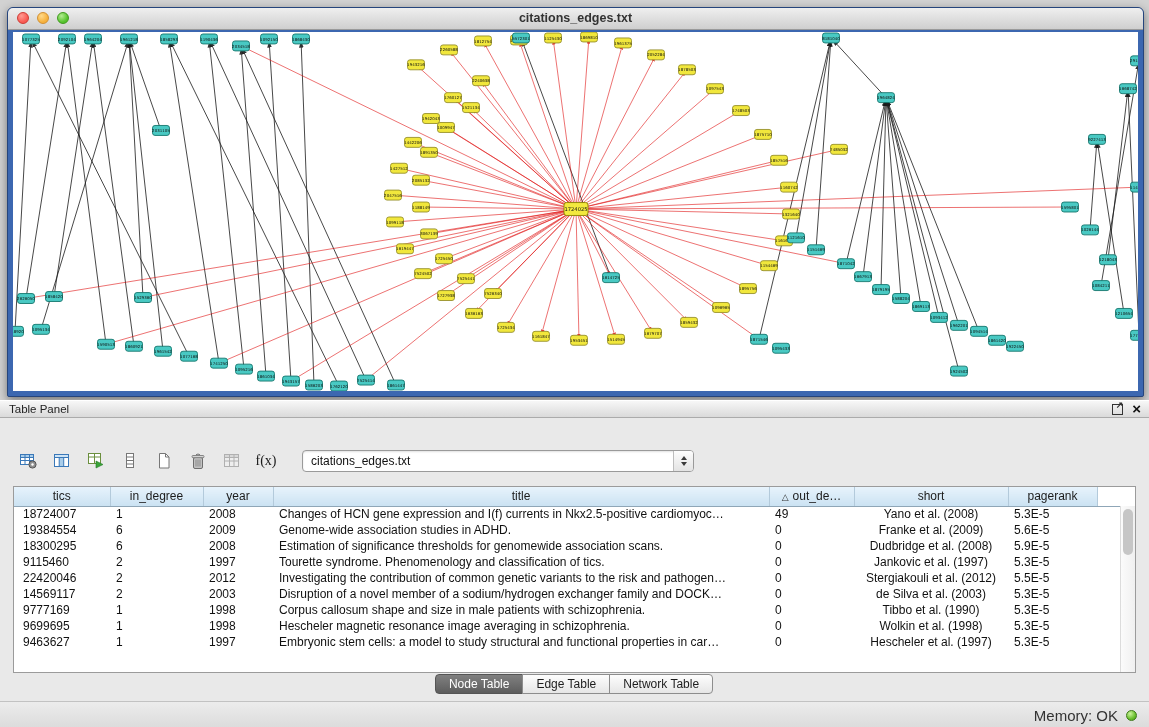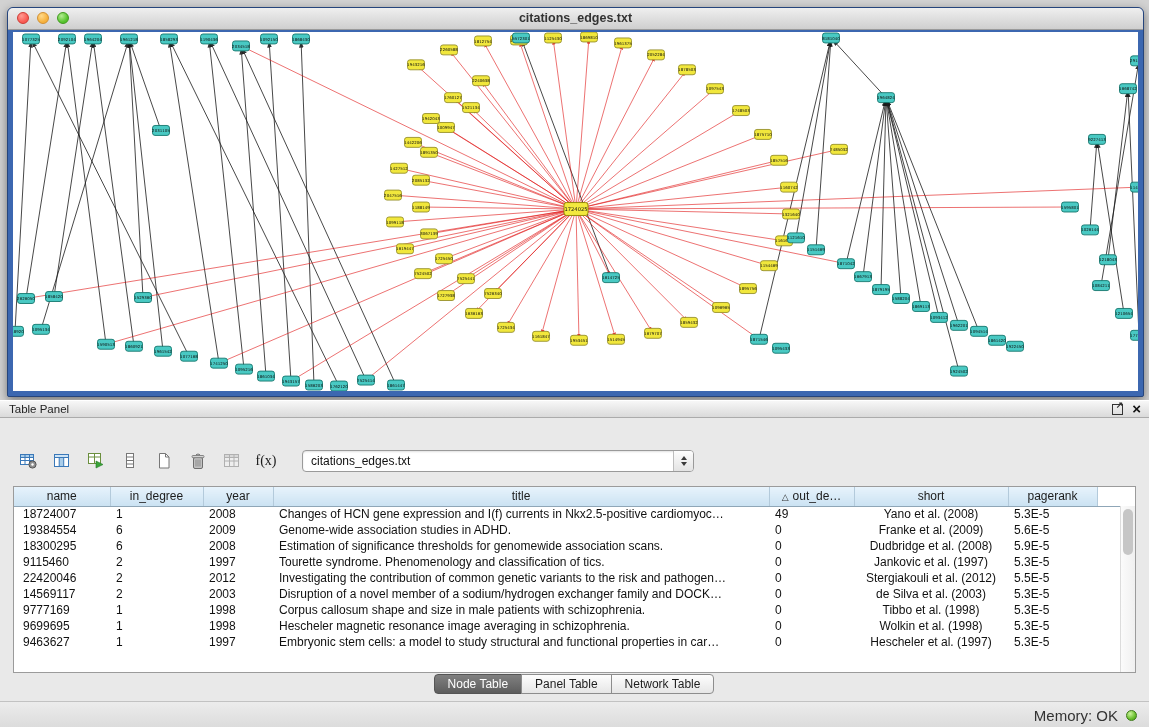--- a/index.html
+++ b/index.html
@@ -691,21 +691,21 @@
             <col style="width: 93px;">
             <col style="width: 70px;">
             <col style="width: 496px;">
             <col style="width: 85px;">
             <col style="width: 154px;">
             <col style="width: 89px;">
             <col>
           </colgroup>
         <thead>
             <tr id="header-row">
-              <th><span>name</span></th>
+              <th><span>tics</span></th>
               <th><span>in_degree</span></th>
               <th><span>year</span></th>
               <th><span>title</span></th>
               <th><span class="sort">△</span><span>out_de…</span></th>
               <th><span>short</span></th>
               <th><span>pagerank</span></th>
               <th class="filler"></th>
             </tr>
           </thead>
         <tbody id="tbody">
@@ -768,21 +768,21 @@
               <td class="c5">de Silva et al. (2003)</td>
               <td class="c6">5.3E-5</td>
               <td></td>
             </tr>
             <tr>
               <td class="c0">9777169</td>
               <td class="c1">1</td>
               <td class="c2">1998</td>
               <td class="c3">Corpus callosum shape and size in male patients with schizophrenia.</td>
               <td class="c4">0</td>
-              <td class="c5">Tibbo et al. (1998)</td>
+              <td class="c5">Tibbo et al. (1990)</td>
               <td class="c6">5.3E-5</td>
               <td></td>
             </tr>
             <tr>
               <td class="c0">9699695</td>
               <td class="c1">1</td>
               <td class="c2">1998</td>
               <td class="c3">Hescheler magnetic resonance image averaging in schizophrenia.</td>
               <td class="c4">0</td>
               <td class="c5">Wolkin et al. (1998)</td>
@@ -801,21 +801,21 @@
             </tr>
           </tbody>
       </table>
       <div class="vscroll">
           <div class="vthumb"></div>
         </div>
     </div>
 
     <div class="tabs" id="tabs">
         <button class="tab sel">Node Table</button>
-        <button class="tab">Panel Table</button>
+        <button class="tab">Edge Table</button>
         <button class="tab">Network Table</button>
       </div>
 
     <div class="status-bar">
       <div class="mem">
         <span>Memory: OK</span>
         <span class="mem-dot"></span>
       </div>
     </div>
   </div>

